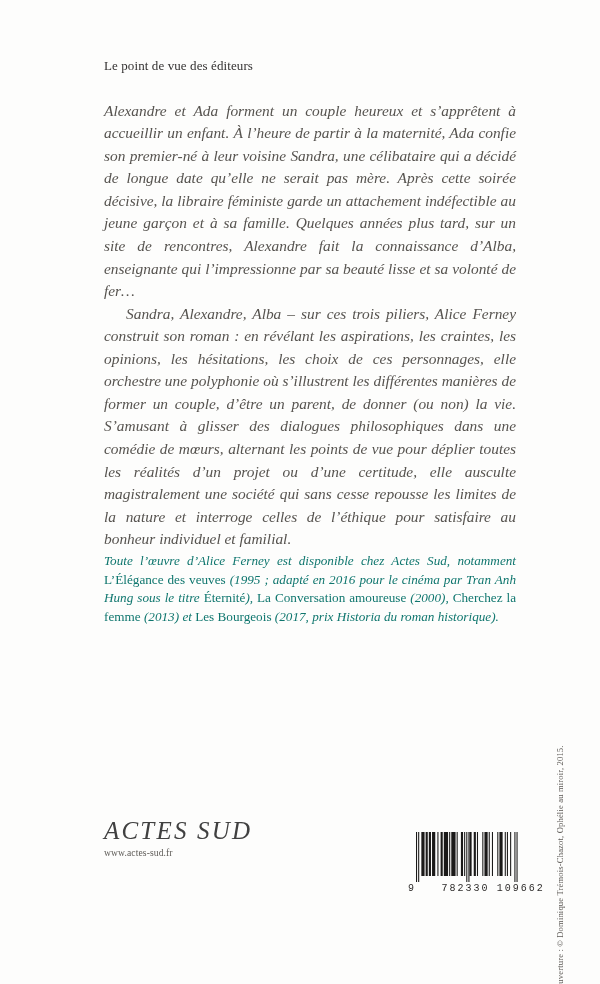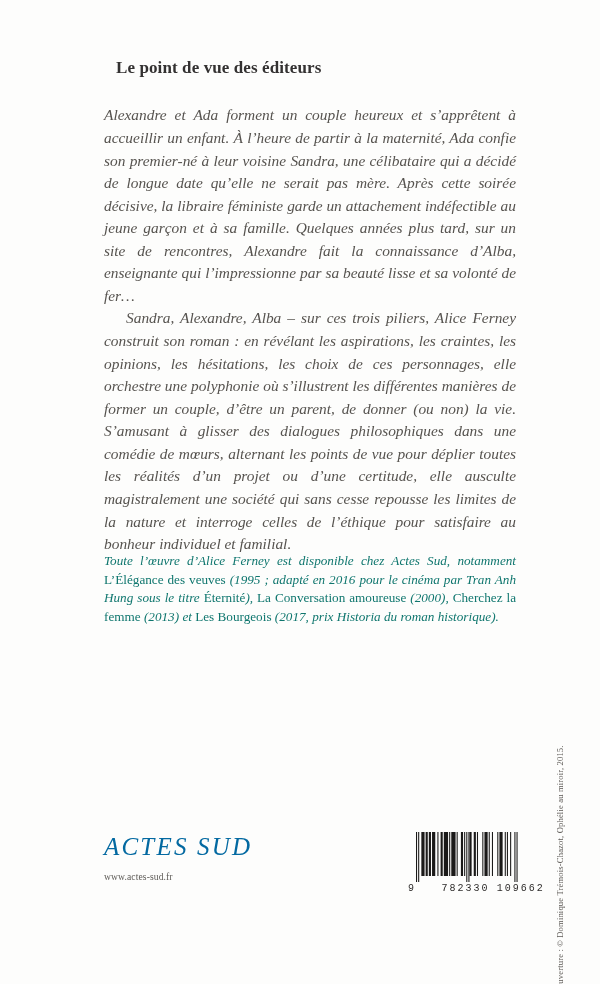--- a/index.html
+++ b/index.html
@@ -24,25 +24,25 @@
 
   
   .content {
     position: absolute;
     left: 104px;
     top: 58px;
     width: 412px;
   }
 
   .editors-title {
-    font-size: 17px;
-    font-weight: bold;
+    font-size: 13px;
+    font-weight: normal;
     color: #333131;
     letter-spacing: 0.1px;
-    margin: 0 0 26px 12px;
+    margin: 0 0 26px 0;
     line-height: 1.2;
   }
 
   .blurb p {
     margin: 0;
     font-size: 15.4px;
     line-height: 1.465;
     text-align: justify;
     text-justify: inter-word;
     color: #56534f;
@@ -95,27 +95,26 @@
   .publisher {
     position: absolute;
     left: 104px;
     top: 818px;
     width: 280px;
   }
   .logo {
     font-size: 25px;
     font-style: italic;
     letter-spacing: 2.2px;
-    color: #0369a1;
+    color: #404040;
     line-height: 1;
     font-family: "Liberation Serif", "DejaVu Serif", serif;
-    margin-top: 16px;
   }
   .website {
-    margin-top: 12px;
+    margin-top: 4px;
     font-size: 9.6px;
     color: #5e5b57;
     letter-spacing: 0.1px;
     font-family: "Liberation Serif", "DejaVu Serif", serif;
   }
   .imprint {
     margin-top: 20px;
     font-size: 10.6px;
     line-height: 1.55;
     color: #55524e;

